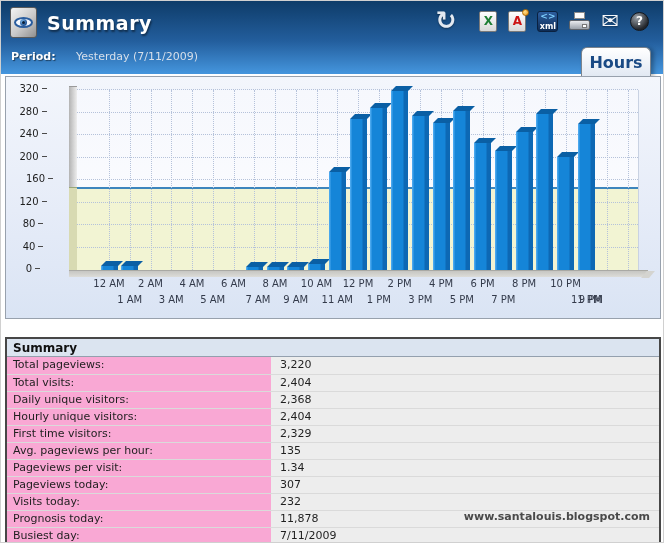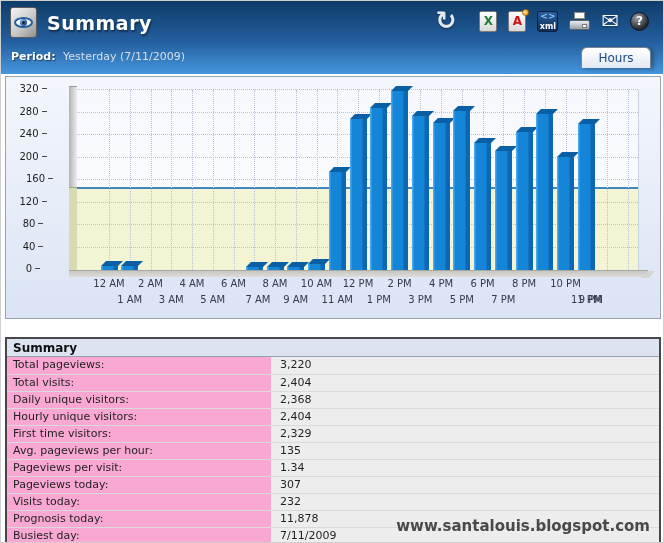--- a/index.html
+++ b/index.html
@@ -41,24 +41,24 @@
   .printer .pbody { position: absolute; bottom: 0; left: 0; width: 21px; height: 10px; border: 1px solid #5f646b; border-radius: 2px;
                     background: linear-gradient(180deg, #e9ebee, #9aa1aa); }
   .printer .light { position: absolute; bottom: 2px; right: 3px; width: 5px; height: 4px; background: #fff; border: 1px solid #777; }
   .tool.mail { font-size: 21px; color: #f4f6f9; line-height: 18px; text-shadow: 0 1px 2px rgba(0,0,0,.4); }
   .help { width: 19px; height: 19px; border-radius: 50%; border: 1px solid #14171c; color: #fff; font-weight: bold; font-size: 12px;
           background: radial-gradient(circle at 35% 28%, #9aa1a9, #22252a 72%); }
 
   
   .period-row { position: absolute; left: 10px; top: 49px; font-size: 11px; }
   .period-label { color: #ffffff; font-weight: bold; text-shadow: 1px 1px 1px rgba(0,0,0,.5); }
-  .period-value { color: #d6dfea; margin-left: 4px; }
-  .tab-hours { position: absolute; right: 12px; top: 46px; width: 70px; height: 21px; border: 1px solid #7d848d; border-bottom: none;
+  .period-value { color: #d6dfea; margin-left: 17px; }
+  .tab-hours { position: absolute; right: 12px; top: 46px; width: 70px; height: 29px; border: 1px solid #7d848d; border-bottom: none;
                border-radius: 6px 6px 0 0; background: linear-gradient(180deg, #ffffff, #e2e9f3);
-               display: flex; align-items: center; justify-content: center; font-size: 12px; font-weight: normal;
+               display: flex; align-items: center; justify-content: center; font-size: 16px; font-weight: bold;
                color: var(--tab-text); box-shadow: 3px 1px 4px rgba(0,0,0,.3); cursor: pointer; }
 
   
   .chart-panel { position: absolute; left: 4px; top: 75px; width: 656px; height: 243px; border: 1px solid #98a1ad;
                  background: linear-gradient(180deg, #f3f6fc 0%, #e6ecf8 55%, #dae4f4 100%); }
   .plot { position: absolute; left: 71px; top: 13px; width: 562px; height: 180px;
           background: linear-gradient(180deg, #f6f8fd, #fdfdff); border-right: 1px solid #c9d2e2; }
   .band { position: absolute; left: 0; right: 0; bottom: 0; background: var(--band-fill); border-top: 2px solid var(--band-line); }
   .grid-h { position: absolute; left: 0; right: 0; height: 0; border-top: 1px dotted var(--grid-line); }
   .grid-v { position: absolute; top: 0; bottom: 0; width: 0; border-left: 1px dotted var(--grid-line); }
@@ -81,21 +81,21 @@
 
   
   .table-panel { position: absolute; left: 4px; top: 336px; width: 656px; height: 206px; border: 2px solid #474747;
                  background: #fff; }
   .table-title { height: 18px; line-height: 18px; background: #dbe4f0; border-bottom: 1px solid #94a0ae;
                  font-size: 12px; font-weight: bold; color: #101010; padding-left: 6px; }
   .t-row { display: flex; height: 17px; border-top: 1px solid #dadada; }
   .t-row:first-child { border-top: none; }
   .t-label { width: 264px; background: #f9a8d4; font-size: 11px; color: #1f1f1f; line-height: 16px; padding-left: 6px; }
   .t-value { flex: 1; background: #ededed; font-size: 11px; color: #1f1f1f; line-height: 16px; padding-left: 9px; }
-  .watermark { position: absolute; right: 9px; bottom: 6px; font-size: 15px; font-weight: bold; color: #4a4a4a; }
+  .watermark { position: absolute; right: 9px; bottom: 18px; font-size: 11px; font-weight: bold; color: #4a4a4a; }
 </style>
 </head>
 <body>
 
 <div class="screen">
 
   <div class="header">
     <div class="title-wrap">
       <div class="doc-eye">
         <div class="eye">

